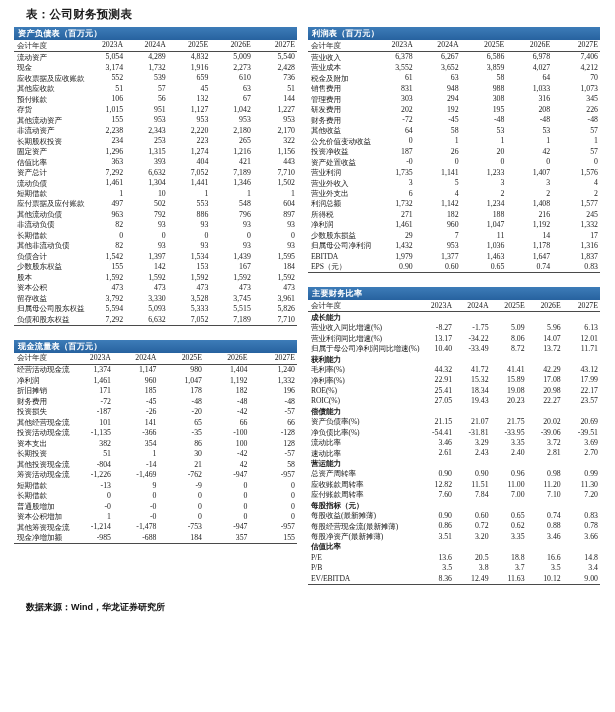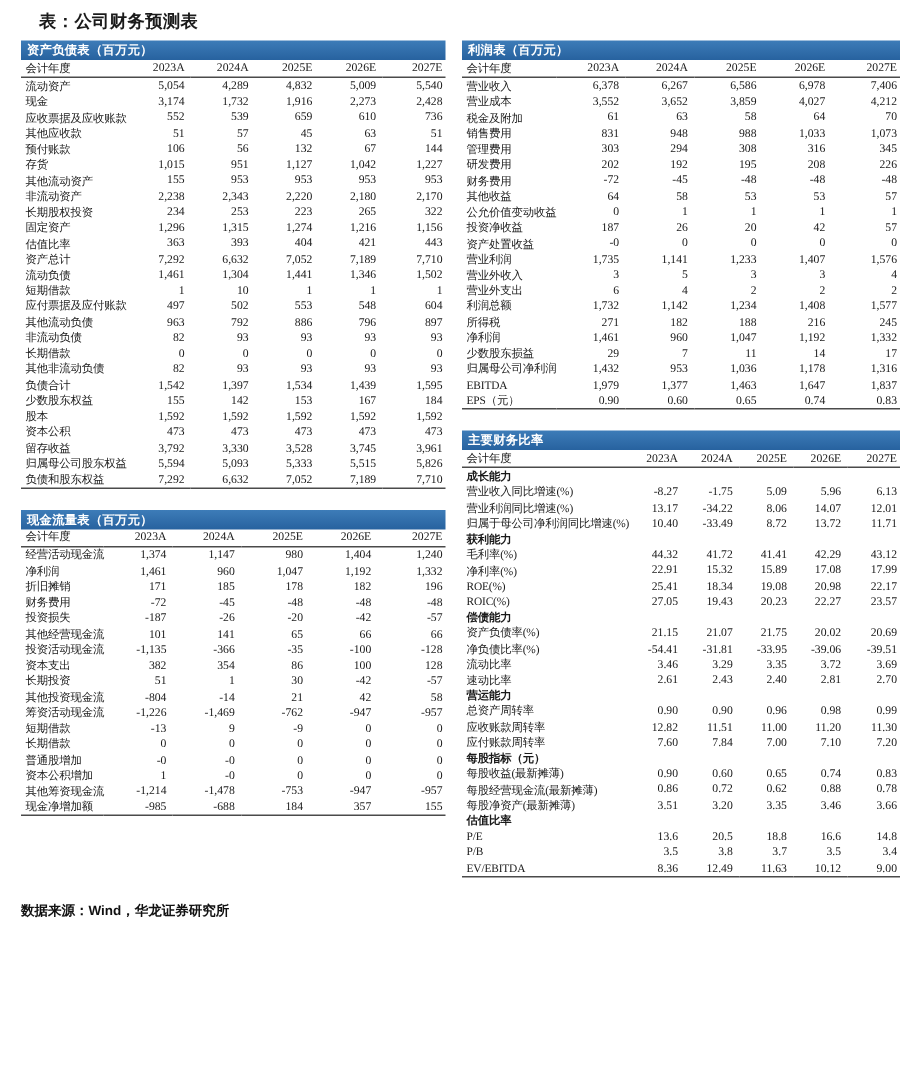--- a/index.html
+++ b/index.html
@@ -87,21 +87,21 @@
   }
   tr.hdr td.lbl { font-weight: normal; }
   tr.hdr td.num { text-align: right; }
   tr.last td {
     border-bottom: 0.7px solid #4a4a4a;
   }
   tr.group td.lbl { font-weight: bold; }
 
   .srcline {
     margin-top: 2px;
-    margin-left: 0;
+    margin-left: 12px;
     font-family: "Liberation Sans", sans-serif;
     font-size: 9px;
     font-weight: bold;
     color: #111;
   }
 </style>
 </head>
 <body>
 
 <div id="page">

